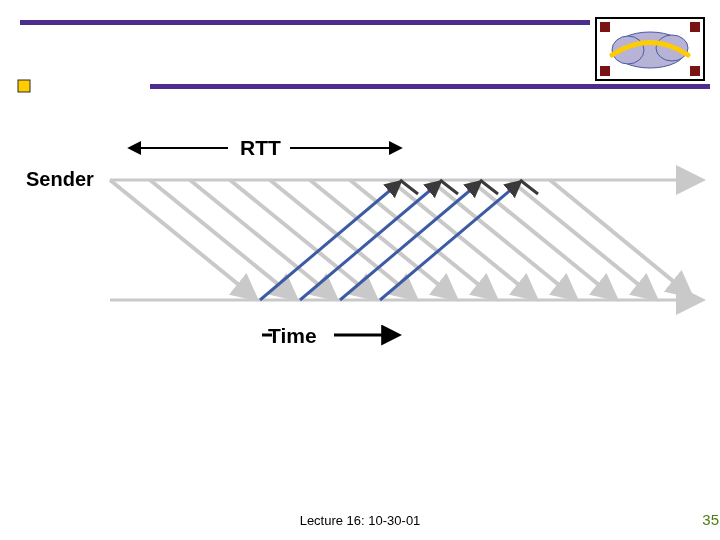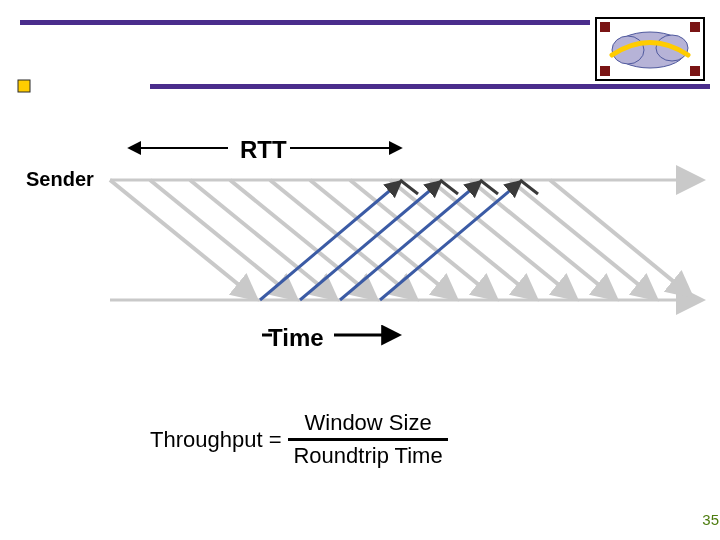--- a/index.html
+++ b/index.html
@@ -23,21 +23,21 @@
     color: #000;
   }
   .label {
     position: absolute;
     font-size: 20px;
     font-weight: bold;
     color: #000;
   }
   .small-label {
     position: absolute;
-    font-size: 24px;
+    font-size: 21px;
     font-weight: bold;
     color: #000;
   }
   .formula-wrap {
     position: absolute;
     left: 150px;
     top: 410px;
     display: flex;
     align-items: center;
     font-size: 22px;
@@ -155,23 +155,16 @@
 
     <line x1="334" y1="335" x2="398" y2="335" stroke="#000" stroke-width="3" marker-end="url(#arrBlack)"></line>
     <line x1="272" y1="335" x2="262" y2="335" stroke="#000" stroke-width="3"></line>
   </svg>
 
 
   <div class="small-label" style="left:240px; top:136px;">RTT</div>
   <div class="label" style="left:26px; top:168px;">Sender</div>
   <div class="small-label" style="left:268px; top:324px;">Time</div>
 
-  <div class="formula-wrap">
-    <div class="formula-lhs">Throughput =</div>
-    <div class="formula-frac">
-      <div class="num">Window Size</div>
-      <div class="bar"></div>
-      <div class="den">Roundtrip Time</div>
-    </div>
-  </div>
 
+  <div class="footer">Lecture 16: 10-30-01</div>
   <div class="pagenum">35</div>
 </div>
 
 </body></html>

